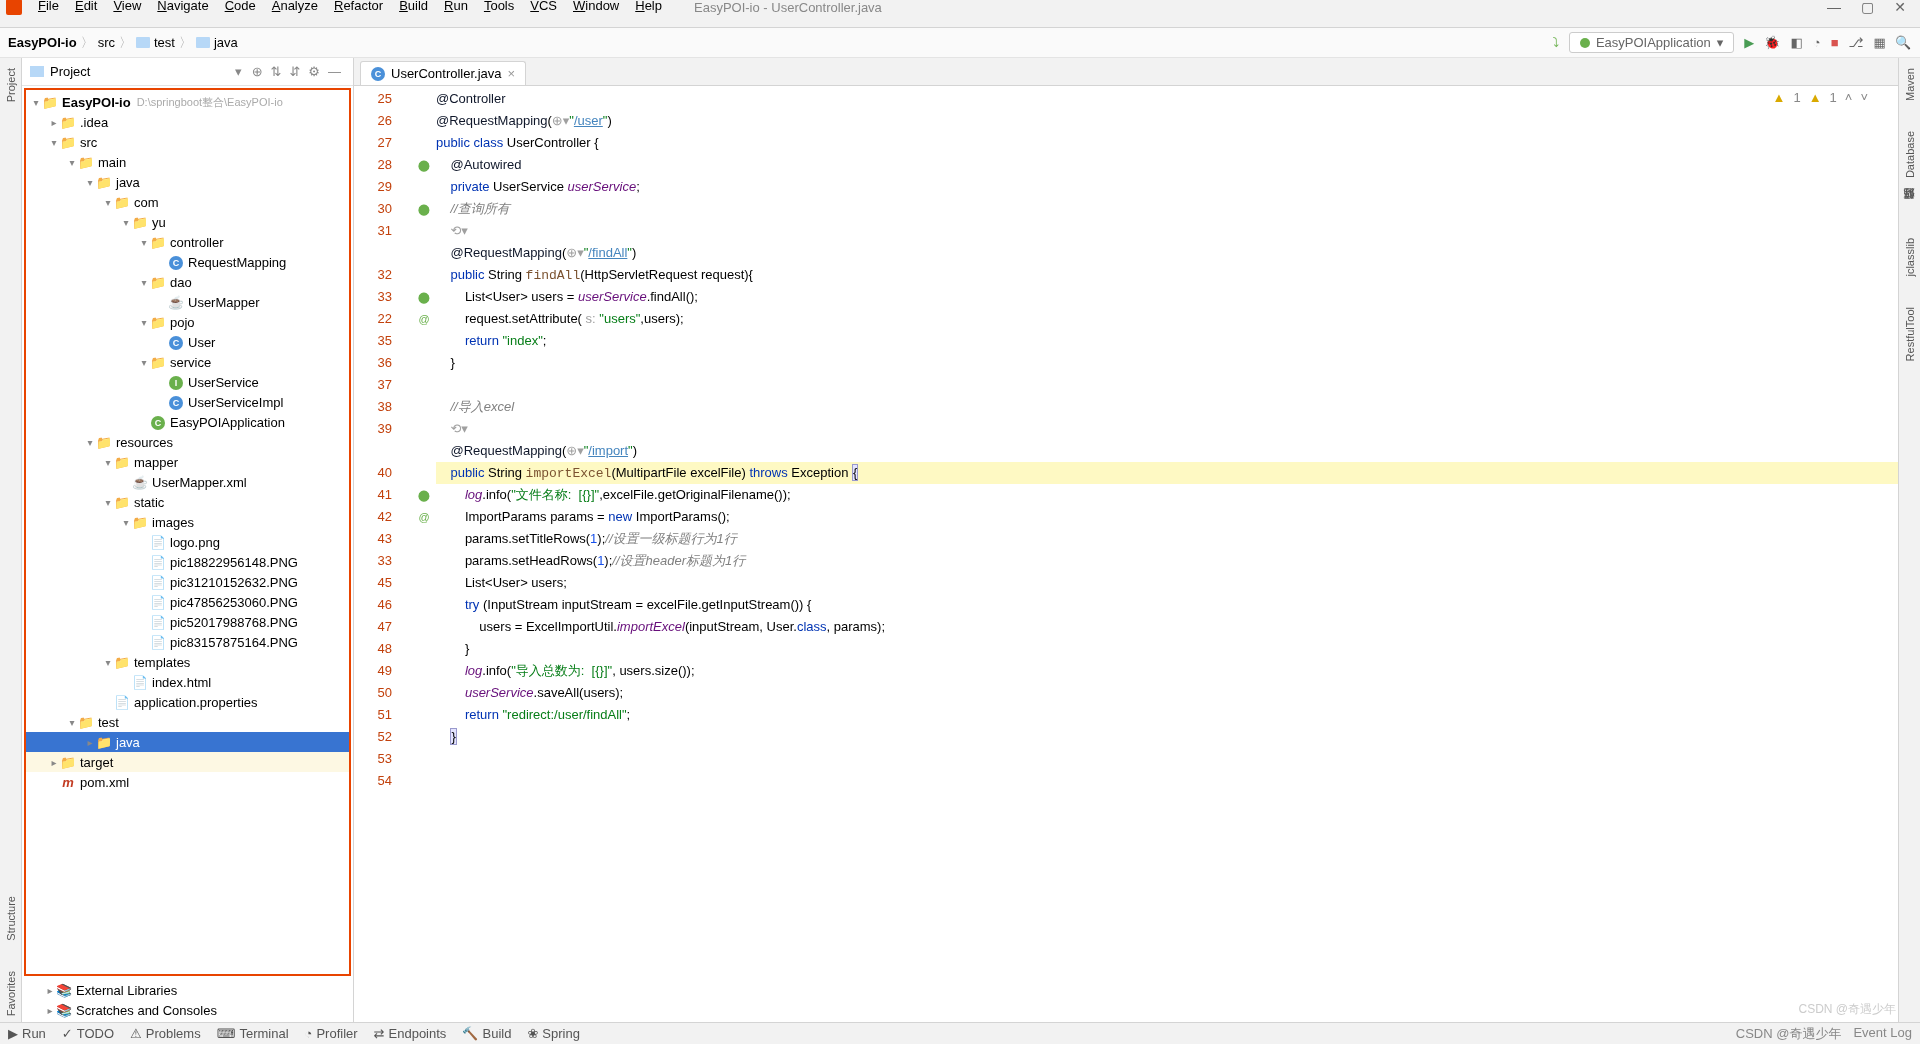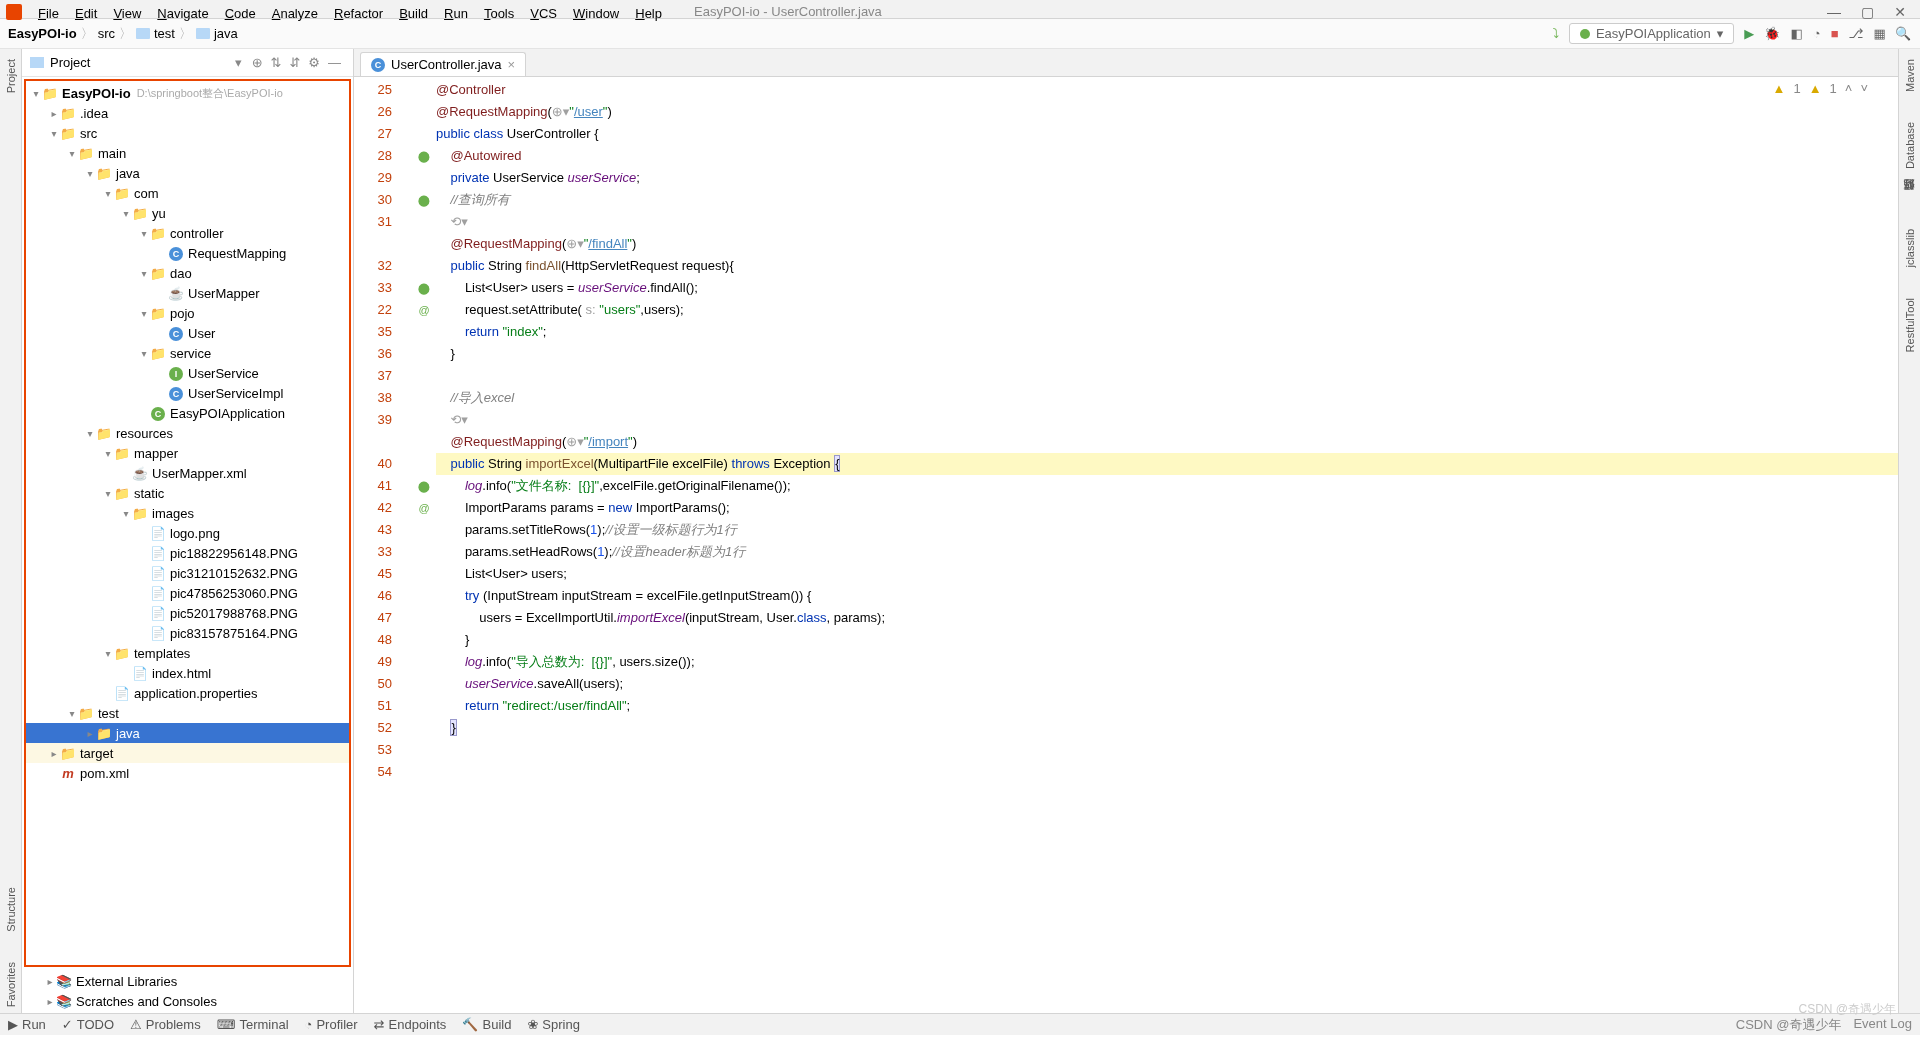--- a/index.html
+++ b/index.html
@@ -1,19 +1,19 @@
 <!DOCTYPE html>
 <html><head>
 <meta charset="utf-8">
 <style>
 * { margin: 0; padding: 0; box-sizing: border-box; font-family: "Segoe UI", Arial, sans-serif; font-size: 13px; }
 body { background: #fff; overflow: hidden; width: 1920px; height: 1044px; position: relative; }
 
 
-.menubar { height: 19px; display: flex; align-items: flex-start; padding: 4px 6px; background: #f2f2f2; border-bottom: 1px solid #d4d4d4; }
+.menubar { height: 28px; display: flex; align-items: flex-end; padding: 12px 6px; background: #f2f2f2; border-bottom: 1px solid #d4d4d4; }
 .menubar .logo { width: 16px; height: 16px; background: #e84400; border-radius: 2px; margin-right: 8px; }
 .menubar .menu-item { padding: 2px 8px; cursor: pointer; }
 .menubar .menu-item u { text-decoration: underline; }
 .menubar .title { margin-left: 24px; color: #888; }
 .menubar .win-controls { margin-left: auto; display: flex; gap: 20px; color: #666; padding-right: 8px; }
 .menubar .win-controls span { cursor: pointer; font-size: 14px; }
 
 
 .toolbar { height: 30px; display: flex; align-items: center; padding: 0 8px; background: #fafafa; border-bottom: 1px solid #e4e4e4; }
 .breadcrumb { display: flex; align-items: center; gap: 4px; font-weight: 500; }
@@ -65,25 +65,25 @@
 .editor-body { flex: 1; display: flex; position: relative; font-family: "Consolas", "Courier New", monospace; font-size: 14px; background: #fff; }
 .line-gutter { width: 58px; text-align: right; color: #c2410c; padding-top: 2px; user-select: none; }
 .line-gutter div { height: 22px; line-height: 22px; padding-right: 20px; position: relative; }
 .icon-gutter { width: 24px; padding-top: 2px; }
 .icon-gutter div { height: 22px; line-height: 22px; text-align: center; color: #6ab04c; font-size: 11px; }
 .code { flex: 1; padding-top: 2px; }
 .code-line { height: 22px; line-height: 22px; white-space: pre; }
 .code-line.hl { background: #fef9c3; }
 
 .kw { color: #0033b3; font-weight: normal; }
-.anno { color: #7f1d1d; }
+.anno { color: #0f172a; }
 .str { color: #067d17; }
 .cmt-cn { color: #808080; font-style: italic; }
 .link { color: #4585be; text-decoration: underline; }
-.method { color: #7a5230; }
+.method { color: #7a5230; font-family: Liberation Mono, monospace; }
 .field { color: #660e7a; font-style: italic; }
 .num { color: #1750eb; }
 .param-hint { color: #a0a0a0; }
 .brace-hl { background: #e4e4ff; border: 1px solid #9999cc; }
 
 .editor-status { position: absolute; top: 4px; right: 30px; display: flex; gap: 8px; align-items: center; color: #888; font-family: "Segoe UI"; font-size: 12px; }
 .warn-ic { color: #d9a900; }
 
 
 .v-tabs-right { width: 22px; background: #f2f2f2; border-left: 1px solid #d4d4d4; display: flex; flex-direction: column; align-items: center; padding-top: 4px; gap: 18px; }

